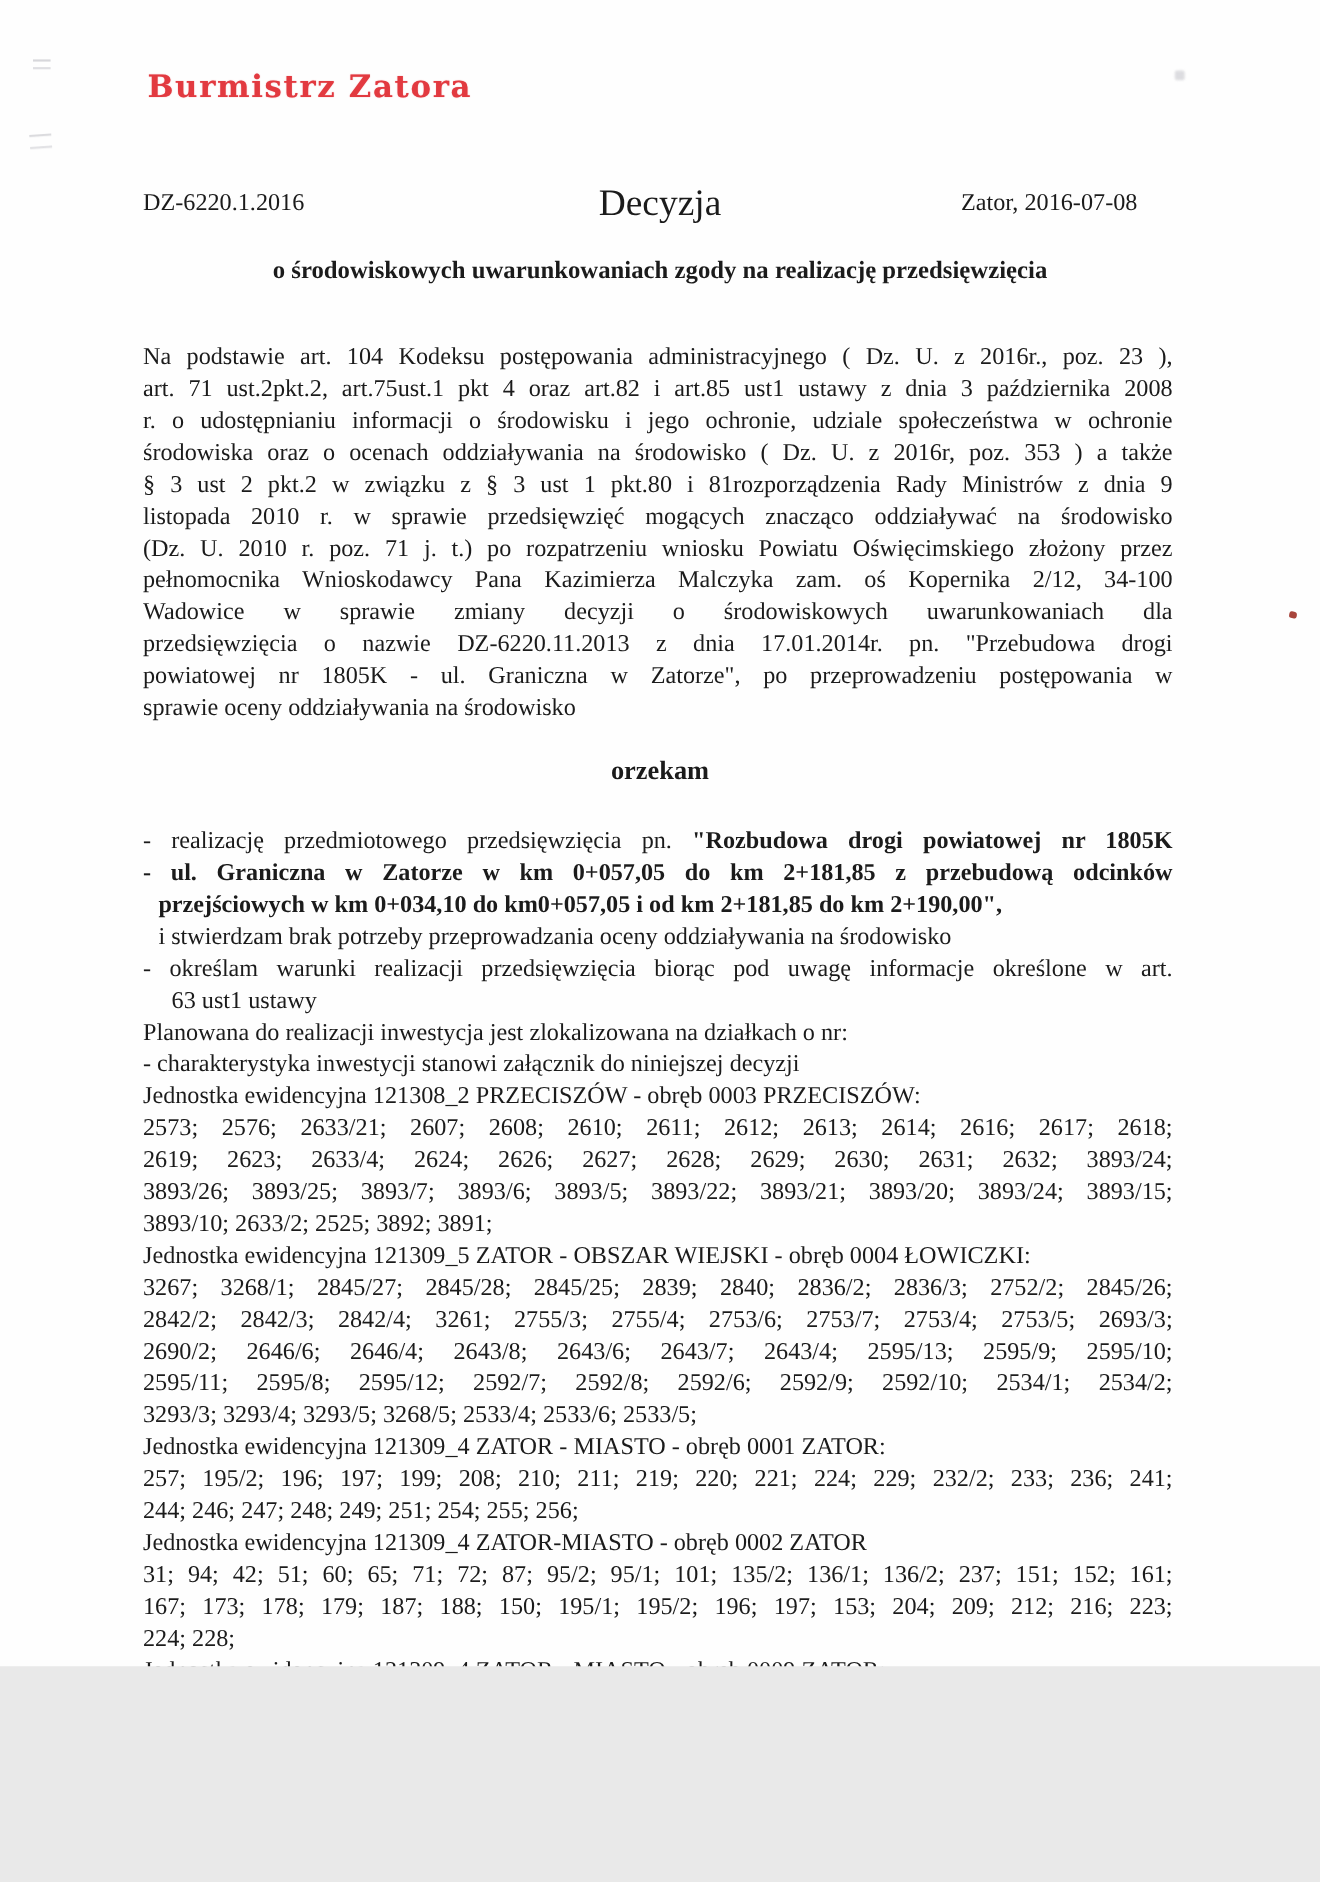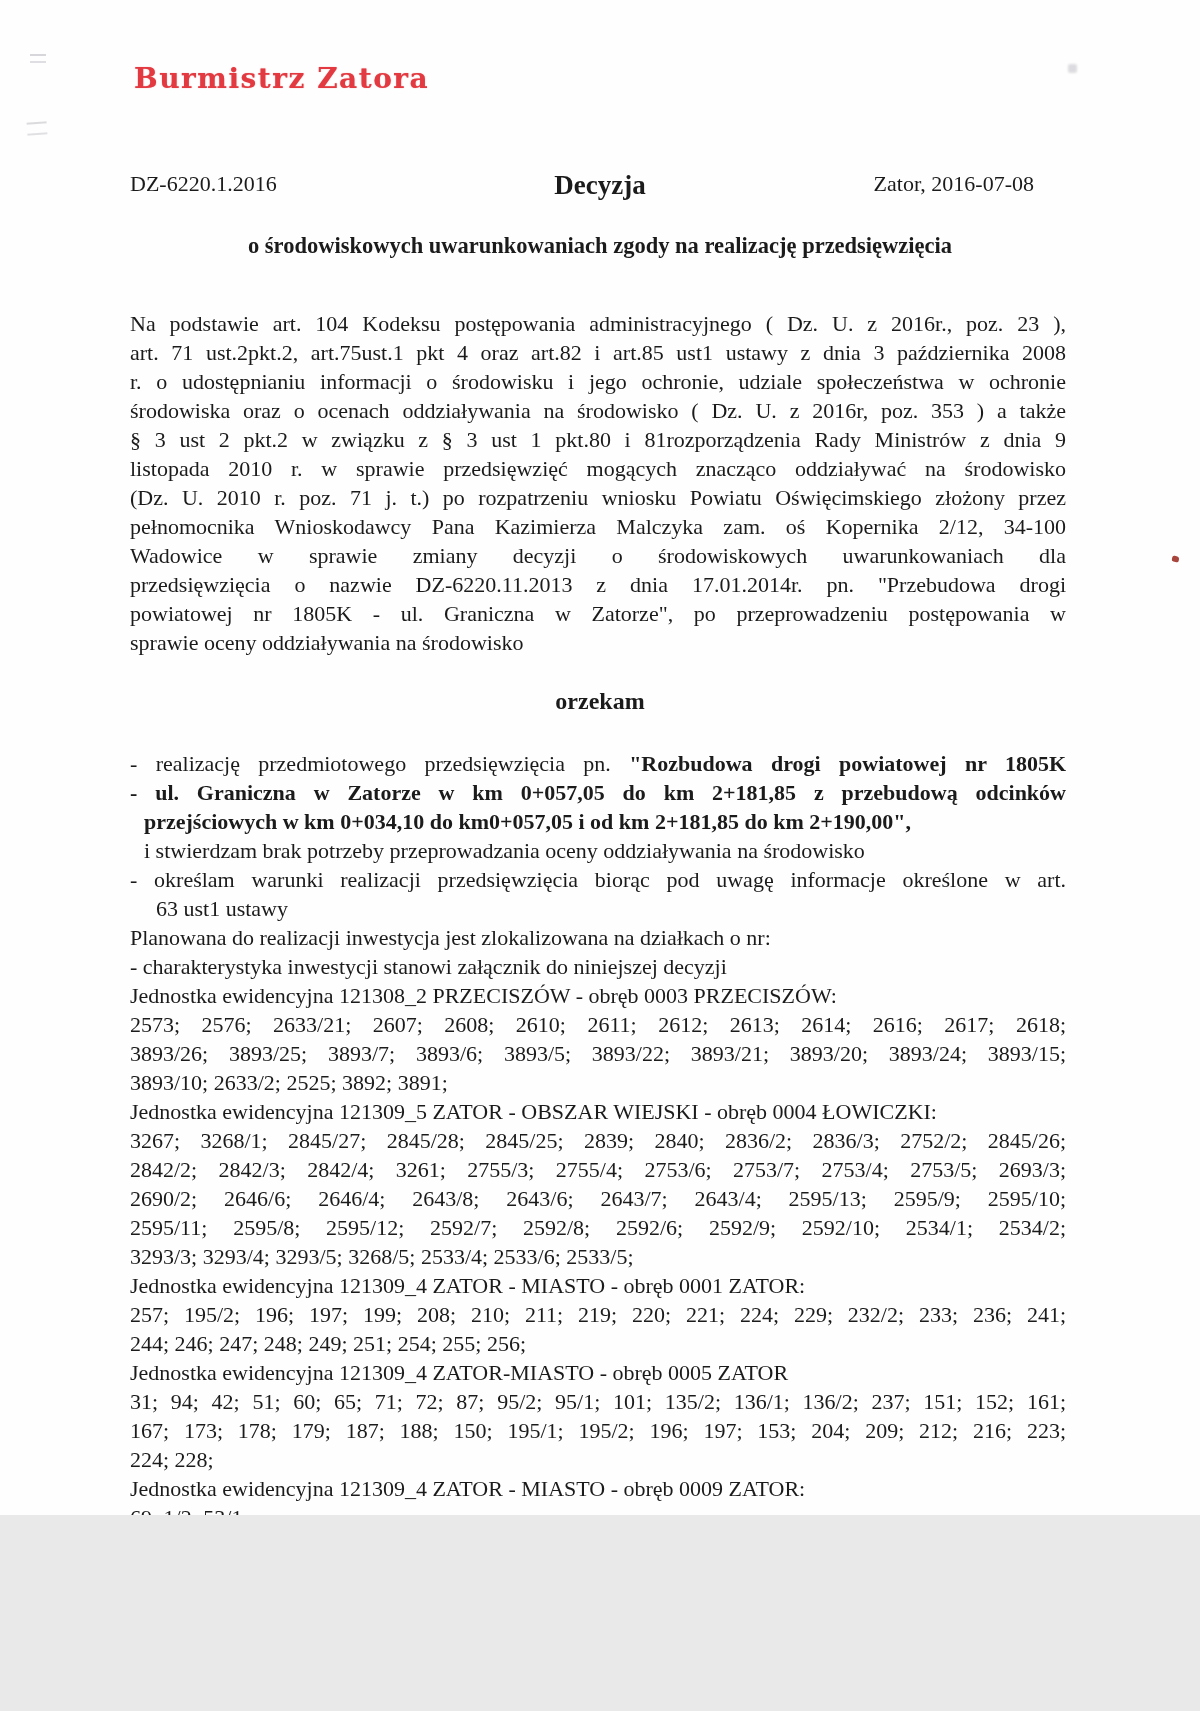--- a/index.html
+++ b/index.html
@@ -34,22 +34,22 @@
     margin-top: 39px;
   }
   .title-block {
     position: absolute;
     left: 130px;
     width: 940px;
     top: 168px;
     text-align: center;
   }
   .doc-title {
-    font-size: 27px;
-    font-weight: bold;
+    font-size: 34px;
+    font-weight: normal;
     line-height: 34px;
     margin: 0;
   }
   .doc-subtitle {
     font-size: 22.5px;
     font-weight: bold;
     line-height: 28px;
     margin: 30px 0 0 0;
   }
   .intro {
@@ -142,32 +142,33 @@
       <div class="line just"><span>- realizację przedmiotowego przedsięwzięcia pn. </span><span class="b">"Rozbudowa drogi powiatowej nr 1805K</span></div>
       <div class="line just"><span class="b">- ul. Graniczna w Zatorze w km 0+057,05 do km 2+181,85 z przebudową odcinków</span></div>
       <div class="line" style="padding-left: 14px;"><span class="b">przejściowych w km 0+034,10 do km0+057,05 i od km 2+181,85 do km 2+190,00",</span></div>
       <div class="line" style="padding-left: 14px;"><span>i stwierdzam brak potrzeby przeprowadzania oceny oddziaływania na środowisko</span></div>
       <div class="line just"><span>- określam warunki realizacji przedsięwzięcia biorąc pod uwagę informacje określone w art.</span></div>
       <div class="line" style="padding-left: 26px;"><span>63 ust1 ustawy</span></div>
       <div class="line"><span>Planowana do realizacji inwestycja jest zlokalizowana na działkach o nr:</span></div>
       <div class="line"><span>- charakterystyka inwestycji stanowi załącznik do niniejszej decyzji</span></div>
       <div class="line"><span>Jednostka ewidencyjna 121308_2 PRZECISZÓW - obręb 0003 PRZECISZÓW:</span></div>
       <div class="line just"><span>2573; 2576; 2633/21; 2607; 2608; 2610; 2611; 2612; 2613; 2614; 2616; 2617; 2618;</span></div>
+      <div class="line just"><span>2619; 2623; 2633/4; 2624; 2626; 2627; 2628; 2629; 2630; 2631; 2632; 3893/24;</span></div>
       <div class="line just"><span>3893/26; 3893/25; 3893/7; 3893/6; 3893/5; 3893/22; 3893/21; 3893/20; 3893/24; 3893/15;</span></div>
       <div class="line"><span>3893/10; 2633/2; 2525; 3892; 3891;</span></div>
       <div class="line"><span>Jednostka ewidencyjna 121309_5 ZATOR - OBSZAR WIEJSKI - obręb 0004 ŁOWICZKI:</span></div>
       <div class="line just"><span>3267; 3268/1; 2845/27; 2845/28; 2845/25; 2839; 2840; 2836/2; 2836/3; 2752/2; 2845/26;</span></div>
       <div class="line just"><span>2842/2; 2842/3; 2842/4; 3261; 2755/3; 2755/4; 2753/6; 2753/7; 2753/4; 2753/5; 2693/3;</span></div>
       <div class="line just"><span>2690/2; 2646/6; 2646/4; 2643/8; 2643/6; 2643/7; 2643/4; 2595/13; 2595/9; 2595/10;</span></div>
       <div class="line just"><span>2595/11; 2595/8; 2595/12; 2592/7; 2592/8; 2592/6; 2592/9; 2592/10; 2534/1; 2534/2;</span></div>
       <div class="line"><span>3293/3; 3293/4; 3293/5; 3268/5; 2533/4; 2533/6; 2533/5;</span></div>
       <div class="line"><span>Jednostka ewidencyjna 121309_4 ZATOR - MIASTO - obręb 0001 ZATOR:</span></div>
       <div class="line just"><span>257; 195/2; 196; 197; 199; 208; 210; 211; 219; 220; 221; 224; 229; 232/2; 233; 236; 241;</span></div>
       <div class="line"><span>244; 246; 247; 248; 249; 251; 254; 255; 256;</span></div>
-      <div class="line"><span>Jednostka ewidencyjna 121309_4 ZATOR-MIASTO - obręb 0005 ZATOR</span></div>
+      <div class="line"><span>Jednostka ewidencyjna 121309_4 ZATOR-MIASTO - obręb 0002 ZATOR</span></div>
       <div class="line just"><span>31; 94; 42; 51; 60; 65; 71; 72; 87; 95/2; 95/1; 101; 135/2; 136/1; 136/2; 237; 151; 152; 161;</span></div>
       <div class="line just"><span>167; 173; 178; 179; 187; 188; 150; 195/1; 195/2; 196; 197; 153; 204; 209; 212; 216; 223;</span></div>
       <div class="line"><span>224; 228;</span></div>
       <div class="line"><span>Jednostka ewidencyjna 121309_4 ZATOR - MIASTO - obręb 0009 ZATOR:</span></div>
       <div class="line"><span>69; 1/2; 53/1;</span></div>
     </div>
 
   <div class="page-number">1</div>
 
   <div class="artifact pencil-1"></div>

